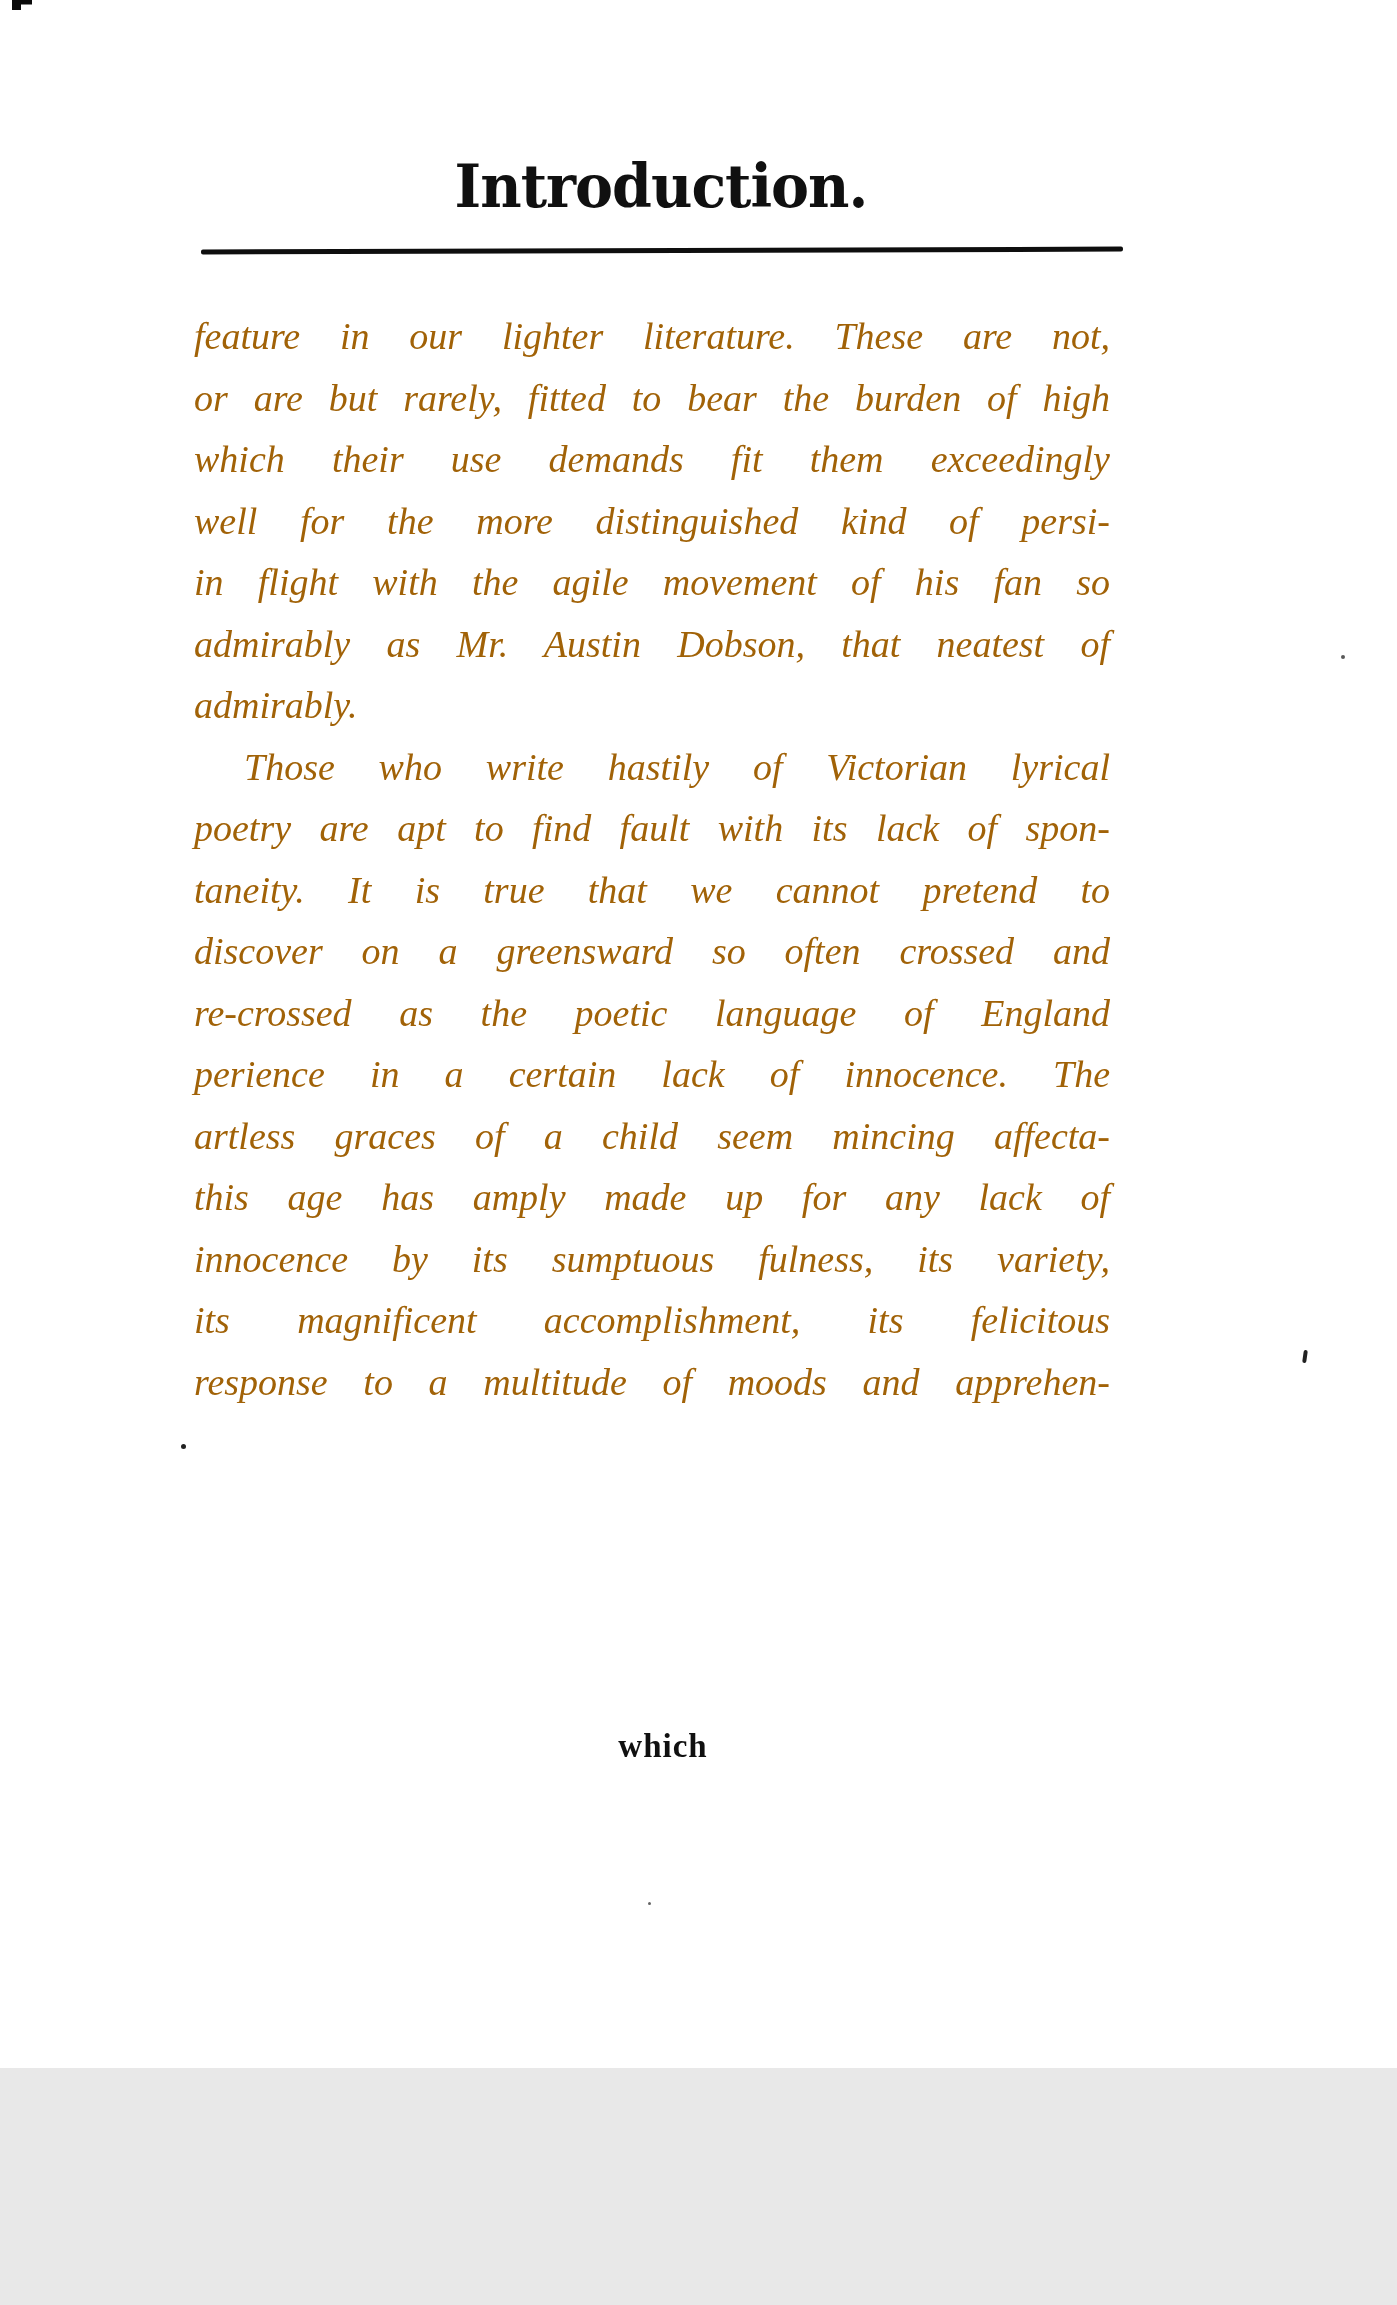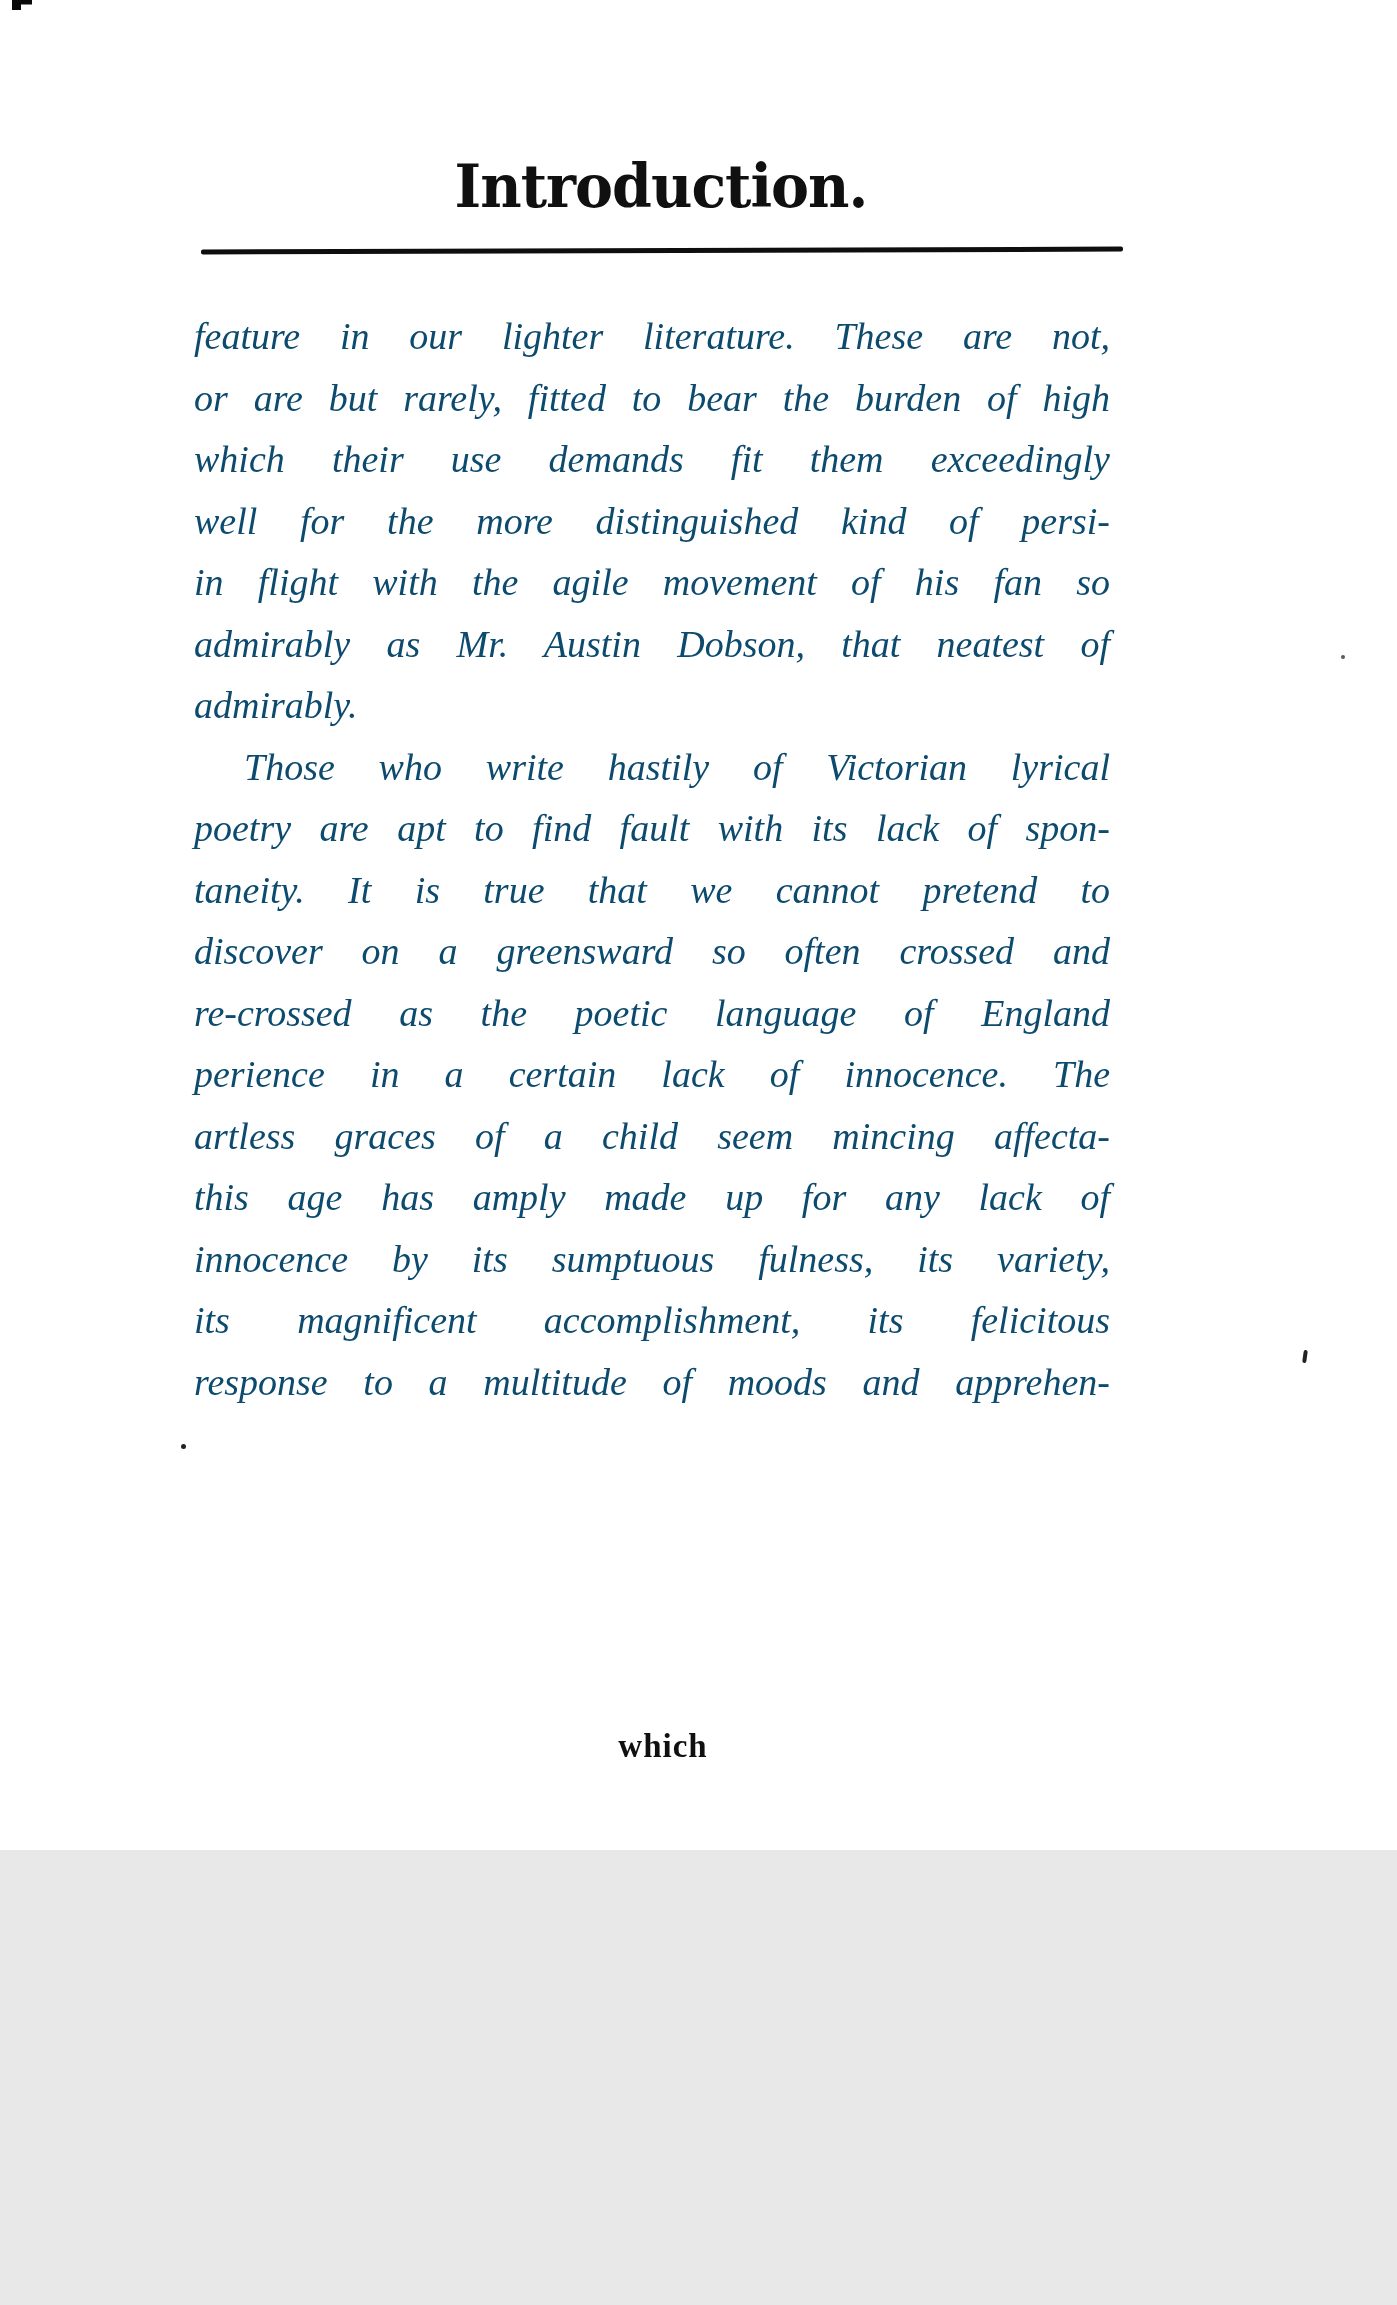--- a/index.html
+++ b/index.html
@@ -1,19 +1,19 @@
 <!DOCTYPE html>
 <html><head>
 <meta charset="utf-8">
 <style>
   html, body { margin: 0; padding: 0; background: #e8e8e8; }
   .page {
     position: relative;
     width: 1397px;
-    height: 1850px;
+    height: 2068px;
     background: #ffffff;
     overflow: hidden;
     font-family: "Liberation Serif", serif;
     color: #141414;
   }
   
   .heading {
     position: absolute;
     left: 200px;
     top: 152px;
@@ -42,21 +42,21 @@
     left: 194px;
     top: 306px;
     width: 916px;
   }
   .line {
     height: 61.5px;
     line-height: 61.5px;
     font-size: 38px;
     font-style: italic;
     font-family: "Liberation Serif", serif;
-    color: #0c4a6e;
+    color: #a16207;
     text-align: justify;
     text-align-last: justify;
     white-space: normal;
     overflow: visible;
   }
   .line.para-end { text-align-last: left; }
   .line.indent { padding-left: 50px; }
   
   .page-number {
     position: absolute;

